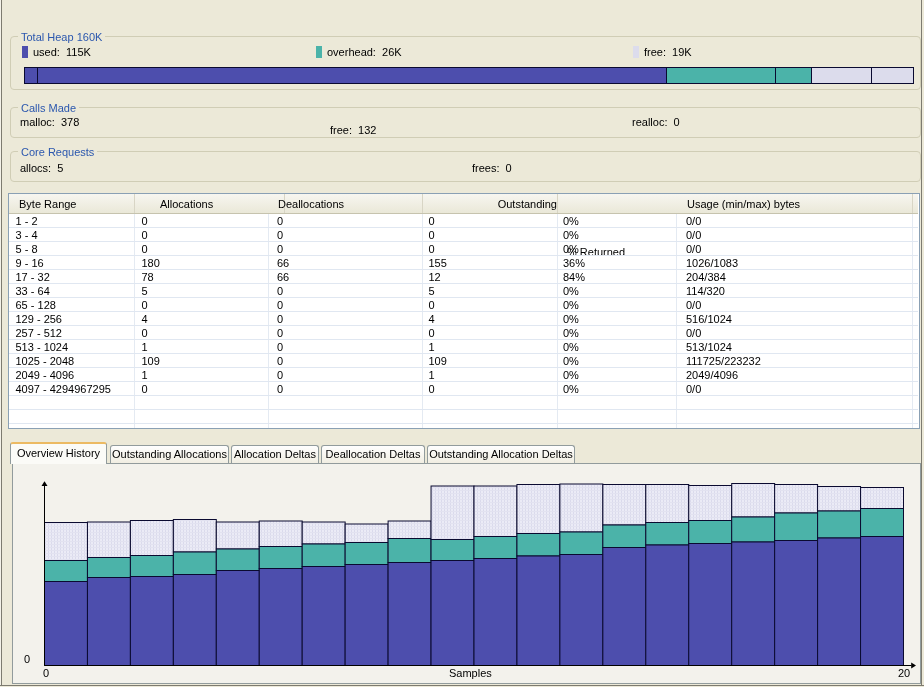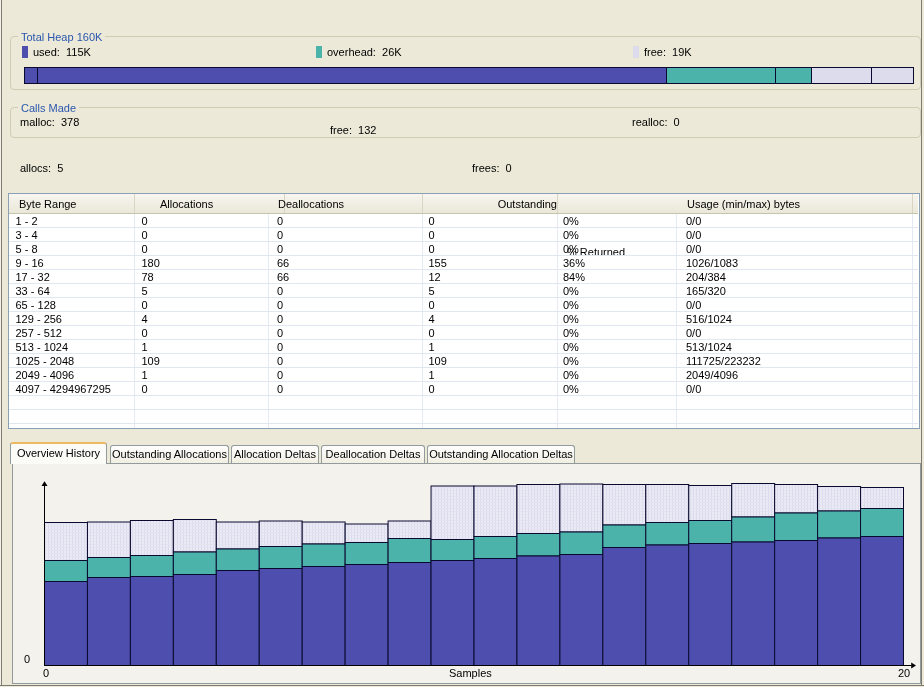--- a/index.html
+++ b/index.html
@@ -64,20 +64,23 @@
     <div class="hseg" style="left:847px;width:41px;background:#dcdcec;"></div>
   </div>
 
   <div class="group" style="left:10px;top:107px;width:911px;height:31px;">
     <span class="glabel">Calls Made</span>
   </div>
   <div class="legtext" style="left:20px;top:116px;">malloc:&nbsp; 378</div>
   <div class="legtext" style="left:330px;top:116px;margin-top:8px;">free:&nbsp; 132</div>
   <div class="legtext" style="left:632px;top:116px;">realloc:&nbsp; 0</div>
 
+  <div class="group" style="left:10px;top:151px;width:911px;height:31px;">
+    <span class="glabel">Core Requests</span>
+  </div>
   <div class="legtext" style="left:20px;top:162px;">allocs:&nbsp; 5</div>
   <div class="legtext" style="left:472px;top:162px;">frees:&nbsp; 0</div>
 
   <div id="tbl">
 <div id="thead">
 <div class="th" style="left:0px;width:126px;padding-left:10px;">Byte Range</div>
 <div class="th" style="left:142px;width:134px;padding-left:9px;">Allocations</div>
 <div class="th" style="left:260px;width:154px;padding-left:9px;">Deallocations</div>
 <div class="th" style="left:414px;width:135px;padding-left:9px;text-align:right;">Outstanding</div>
 <div class="th" style="left:549px;width:119px;padding-left:9px;margin-top:48px;">% Returned</div>
@@ -123,21 +126,21 @@
 <div class="td" style="left:268px;top:76px;">66</div>
 <div class="td" style="left:419.5px;top:76px;">12</div>
 <div class="td" style="left:554px;top:76px;">84%</div>
 <div class="td" style="left:677px;top:76px;">204/384</div>
 <div class="row" style="top:90px;"></div>
 <div class="td" style="left:6.5px;top:90px;">33 - 64</div>
 <div class="td" style="left:132.5px;top:90px;">5</div>
 <div class="td" style="left:268px;top:90px;">0</div>
 <div class="td" style="left:419.5px;top:90px;">5</div>
 <div class="td" style="left:554px;top:90px;">0%</div>
-<div class="td" style="left:677px;top:90px;">165/320</div>
+<div class="td" style="left:677px;top:90px;">114/320</div>
 <div class="row" style="top:104px;"></div>
 <div class="td" style="left:6.5px;top:104px;">65 - 128</div>
 <div class="td" style="left:132.5px;top:104px;">0</div>
 <div class="td" style="left:268px;top:104px;">0</div>
 <div class="td" style="left:419.5px;top:104px;">0</div>
 <div class="td" style="left:554px;top:104px;">0%</div>
 <div class="td" style="left:677px;top:104px;">0/0</div>
 <div class="row" style="top:118px;"></div>
 <div class="td" style="left:6.5px;top:118px;">129 - 256</div>
 <div class="td" style="left:132.5px;top:118px;">4</div>

